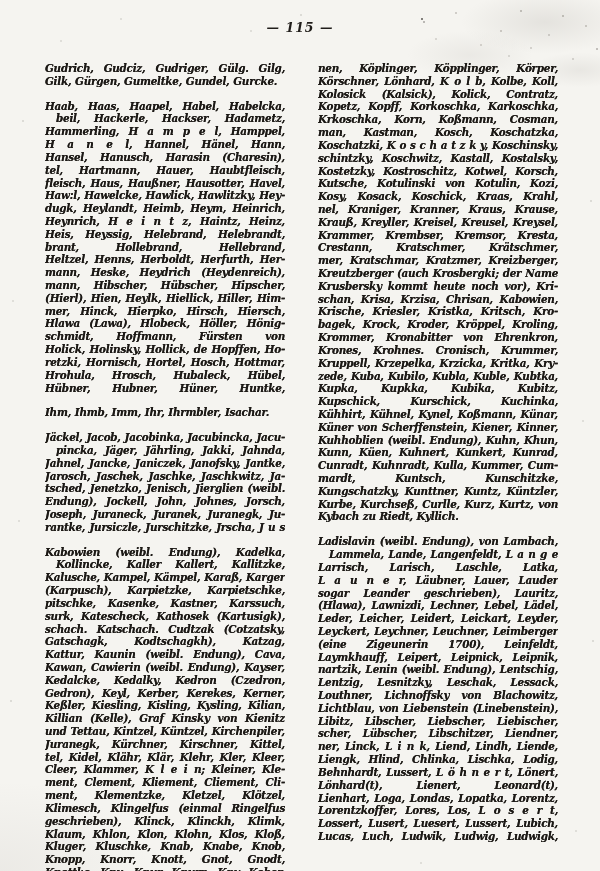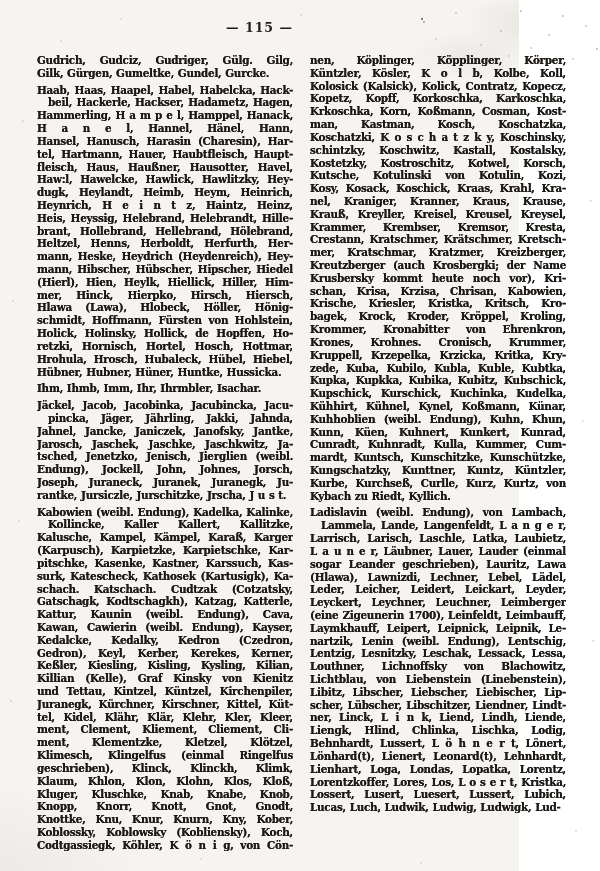--- a/index.html
+++ b/index.html
@@ -1,27 +1,28 @@
 <!DOCTYPE html>
 <html><head>
 <meta charset="utf-8">
 <style>
   html,body{margin:0;padding:0;}
   body{
     width:600px;height:871px;overflow:hidden;
     font-family:"DejaVu Serif","Liberation Serif",serif;
   }
   .sheet{
-    position:relative;width:519px;height:871px;
+    position:relative;width:600px;height:871px;
     background:
       radial-gradient(120px 45px at 545px 22px, rgba(140,135,128,0.16), transparent 70%),
       radial-gradient(90px 35px at 470px 55px, rgba(140,135,128,0.10), transparent 70%),
       radial-gradient(70px 25px at 580px 70px, rgba(140,135,128,0.12), transparent 70%),
       radial-gradient(200px 120px at 0px 871px, rgba(150,145,138,0.10), transparent 75%),
       #f5f4f0;
+    font-style: italic;
   }
   
   .speck{position:absolute;width:2px;height:2px;border-radius:50%;background:transparent;
     box-shadow:
       421px 18px 0 0 rgba(40,38,35,.75), 423px 21px 0 0 rgba(90,85,80,.5),
       455px 12px 0 0 rgba(120,115,108,.4), 500px 30px 0 0 rgba(130,125,118,.45),
       520px 10px 0 0 rgba(120,115,108,.5), 548px 34px 0 0 rgba(130,125,118,.4),
       562px 15px 0 0 rgba(120,115,108,.5), 585px 25px 0 0 rgba(130,125,118,.45),
       596px 48px 0 0 rgba(110,105,100,.5), 572px 58px 0 0 rgba(140,135,128,.4),
       480px 44px 0 0 rgba(140,135,128,.4), 435px 38px 0 0 rgba(140,135,128,.35),
@@ -38,21 +39,21 @@
     position:absolute;top:20px;left:0;width:100%;
     text-align:center;
     font-size:12.5px;font-weight:700;letter-spacing:1px;
     color:#201d1a;
   }
   .cols{
     position:absolute;left:33px;top:50px;width:537px;
     display:flex;gap:9px;
   }
   .col{width:264px;}
-  .para{margin:4px;padding:0;}
+  .para{margin:12px;padding:0;}
   .line{
     font-size:10.4px;line-height:12.82px;font-weight:700;
     letter-spacing:-0.25px;word-spacing:0.4px;
     color:#1c1916;
     text-shadow:0 0 0.45px rgba(25,22,18,0.9);
     text-align:justify;text-align-last:justify;
     white-space:normal;overflow:hidden;height:12.82px;
   }
   .para:not(.open) .line:last-child{text-align-last:left;}
   .para:not(.cont) .line:nth-child(2){padding-left:11px;}
@@ -118,36 +119,37 @@
           <div class="line">Gatschagk, Kodtschagkh), Katzag, Katterle,</div>
           <div class="line">Kattur, Kaunin (weibl. Endung), Cava,</div>
           <div class="line">Kawan, Cawierin (weibl. Endung), Kayser,</div>
           <div class="line">Kedalcke, Kedalky, Kedron (Czedron, Kedroin,</div>
           <div class="line">Gedron), Keyl, Kerber, Kerekes, Kerner,</div>
           <div class="line">Keßler, Kiesling, Kisling, Kysling, Kilian,</div>
           <div class="line">Killian (Kelle), Graf Kinsky von Kienitz</div>
           <div class="line">und Tettau, Kintzel, Küntzel, Kirchenpiler,</div>
           <div class="line">Juranegk, Kürchner, Kirschner, Kittel, Küt-</div>
           <div class="line">tel, Kidel, Klähr, Klär, Klehr, Kler, Kleer,</div>
+          <div class="line">Cleer, Klammer, K l e i n; Kleiner, Kle-</div>
           <div class="line">ment, Clement, Kliement, Cliement, Cli-</div>
           <div class="line">ment, Klementzke, Kletzel, Klötzel, Kleynegk,</div>
           <div class="line">Klimesch, Klingelfus (einmal Ringelfus</div>
           <div class="line">geschrieben), Klinck, Klinckh, Klimk, Clienke,</div>
           <div class="line">Klaum, Khlon, Klon, Klohn, Klos, Kloß,</div>
           <div class="line">Kluger, Kluschke, Knab, Knabe, Knob,</div>
           <div class="line">Knopp, Knorr, Knott, Gnot, Gnodt,</div>
           <div class="line">Knottke, Knu, Knur, Knurn, Kny, Kober,</div>
           <div class="line">Koblossky, Koblowsky (Kobliensky), Koch,</div>
           <div class="line">Codtgassiegk, Köhler, K ö n i g, von Cön-</div>
         </div>
       </div>
     <div class="col">
         <div class="para cont">
           <div class="line">nen, Köplinger, Köpplinger, Körper,</div>
-          <div class="line">Küntzler, Kösler, K o l b, Kolbe, Koll,</div>
+          <div class="line">Körschner, Lönhard, K o l b, Kolbe, Koll,</div>
           <div class="line">Kolosick (Kalsick), Kolick, Contratz, Kopecz,</div>
           <div class="line">Kopetz, Kopff, Korkoschka, Karkoschka,</div>
           <div class="line">Krkoschka, Korn, Koßmann, Cosman, Kost-</div>
           <div class="line">man, Kastman, Kosch, Koschatzka, Koschatzke,</div>
           <div class="line">Koschatzki, K o s c h a t z k y, Koschinsky, Ko-</div>
           <div class="line">schintzky, Koschwitz, Kastall, Kostalsky,</div>
           <div class="line">Kostetzky, Kostroschitz, Kotwel, Korsch, Kottsche,</div>
           <div class="line">Kutsche, Kotulinski von Kotulin, Kozi, Kozick,</div>
           <div class="line">Kosy, Kosack, Koschick, Kraas, Krahl, Kra-</div>
           <div class="line">nel, Kraniger, Kranner, Kraus, Krause,</div>
@@ -160,20 +162,21 @@
           <div class="line">schan, Krisa, Krzisa, Chrisan, Kabowien,</div>
           <div class="line">Krische, Kriesler, Kristka, Kritsch, Kro-</div>
           <div class="line">bagek, Krock, Kroder, Kröppel, Kroling,</div>
           <div class="line">Krommer, Kronabitter von Ehrenkron,</div>
           <div class="line">Krones, Krohnes. Cronisch, Krummer,</div>
           <div class="line">Kruppell, Krzepelka, Krzicka, Kritka, Kry-</div>
           <div class="line">zede, Kuba, Kubilo, Kubla, Kuble, Kubtka,</div>
           <div class="line">Kupka, Kupkka, Kubika, Kubitz, Kubschick,</div>
           <div class="line">Kupschick, Kurschick, Kuchinka, Kudelka,</div>
           <div class="line">Kühhirt, Kühnel, Kynel, Koßmann, Künar,</div>
+          <div class="line">Küner von Scherffenstein, Kiener, Kinner,</div>
           <div class="line">Kuhhoblien (weibl. Endung), Kuhn, Khun,</div>
           <div class="line">Kunn, Küen, Kuhnert, Kunkert, Kunrad,</div>
           <div class="line">Cunradt, Kuhnradt, Kulla, Kummer, Cum-</div>
           <div class="line">mardt, Kuntsch, Kunschitzke, Kunschützke,</div>
           <div class="line">Kungschatzky, Kunttner, Kuntz, Küntzler,</div>
           <div class="line">Kurbe, Kurchseß, Curlle, Kurz, Kurtz, von</div>
           <div class="line">Kybach zu Riedt, Kyllich.</div>
         </div>
         <div class="para">
           <div class="line">Ladislavin (weibl. Endung), von Lambach,</div>

